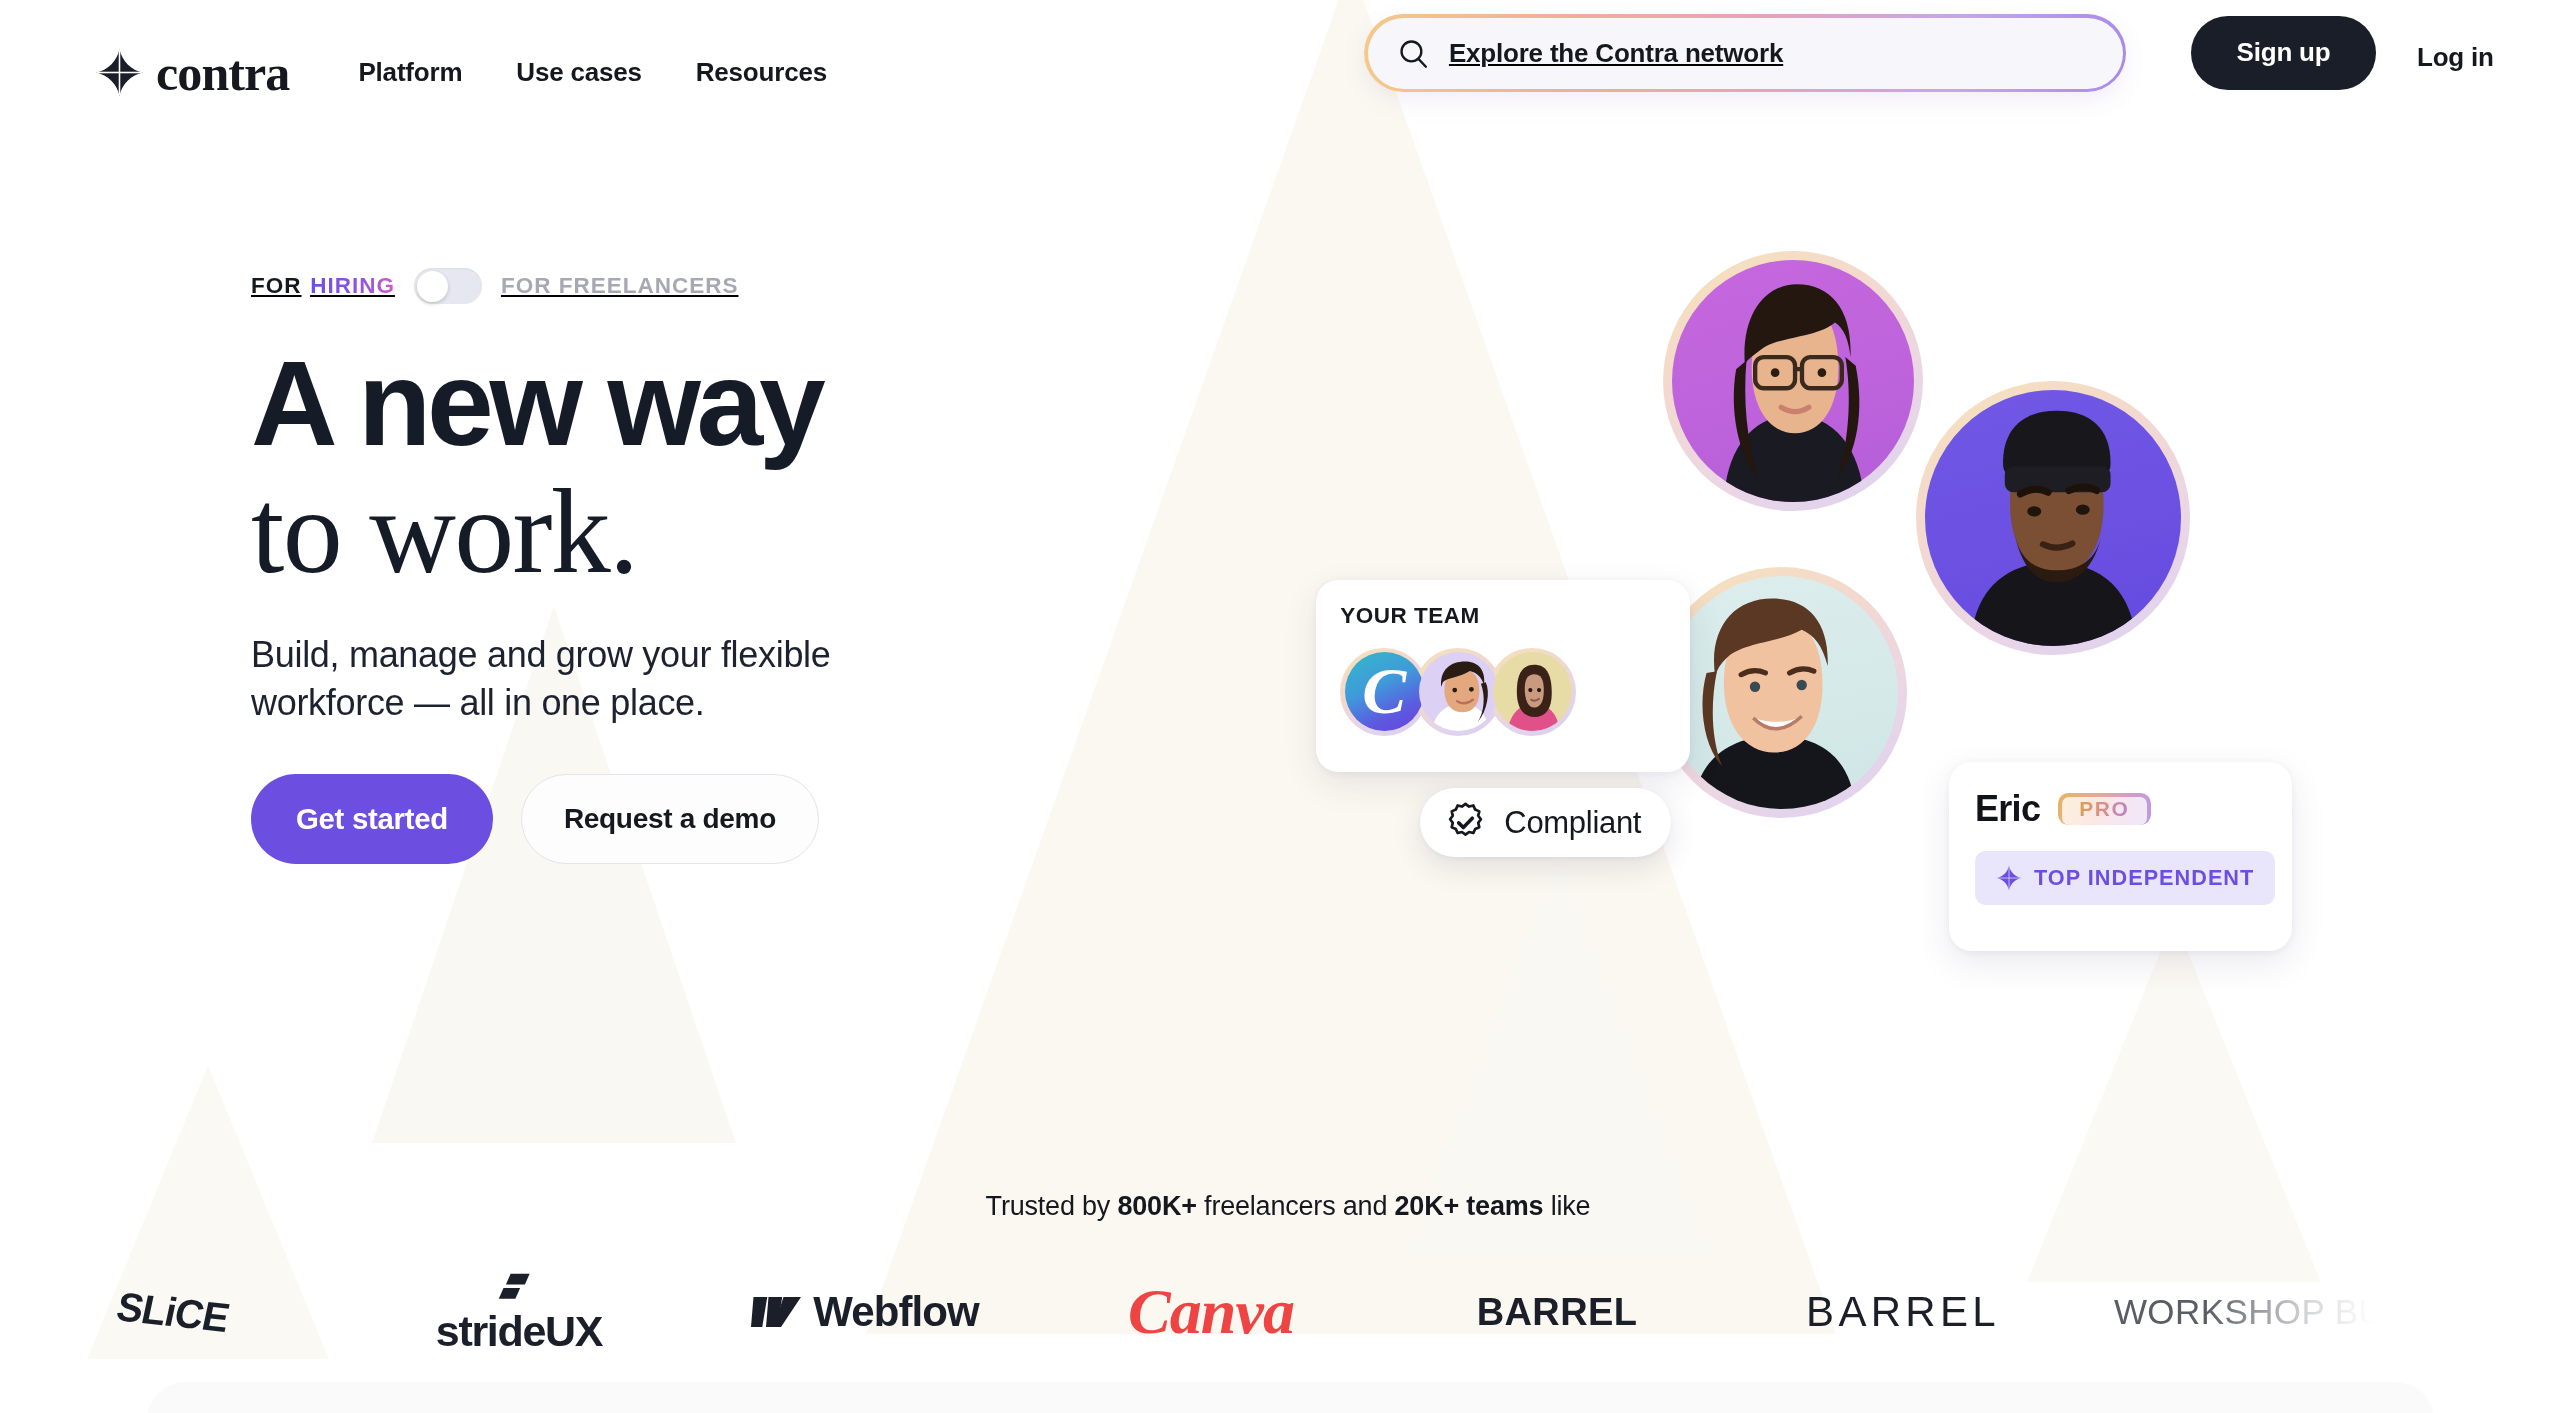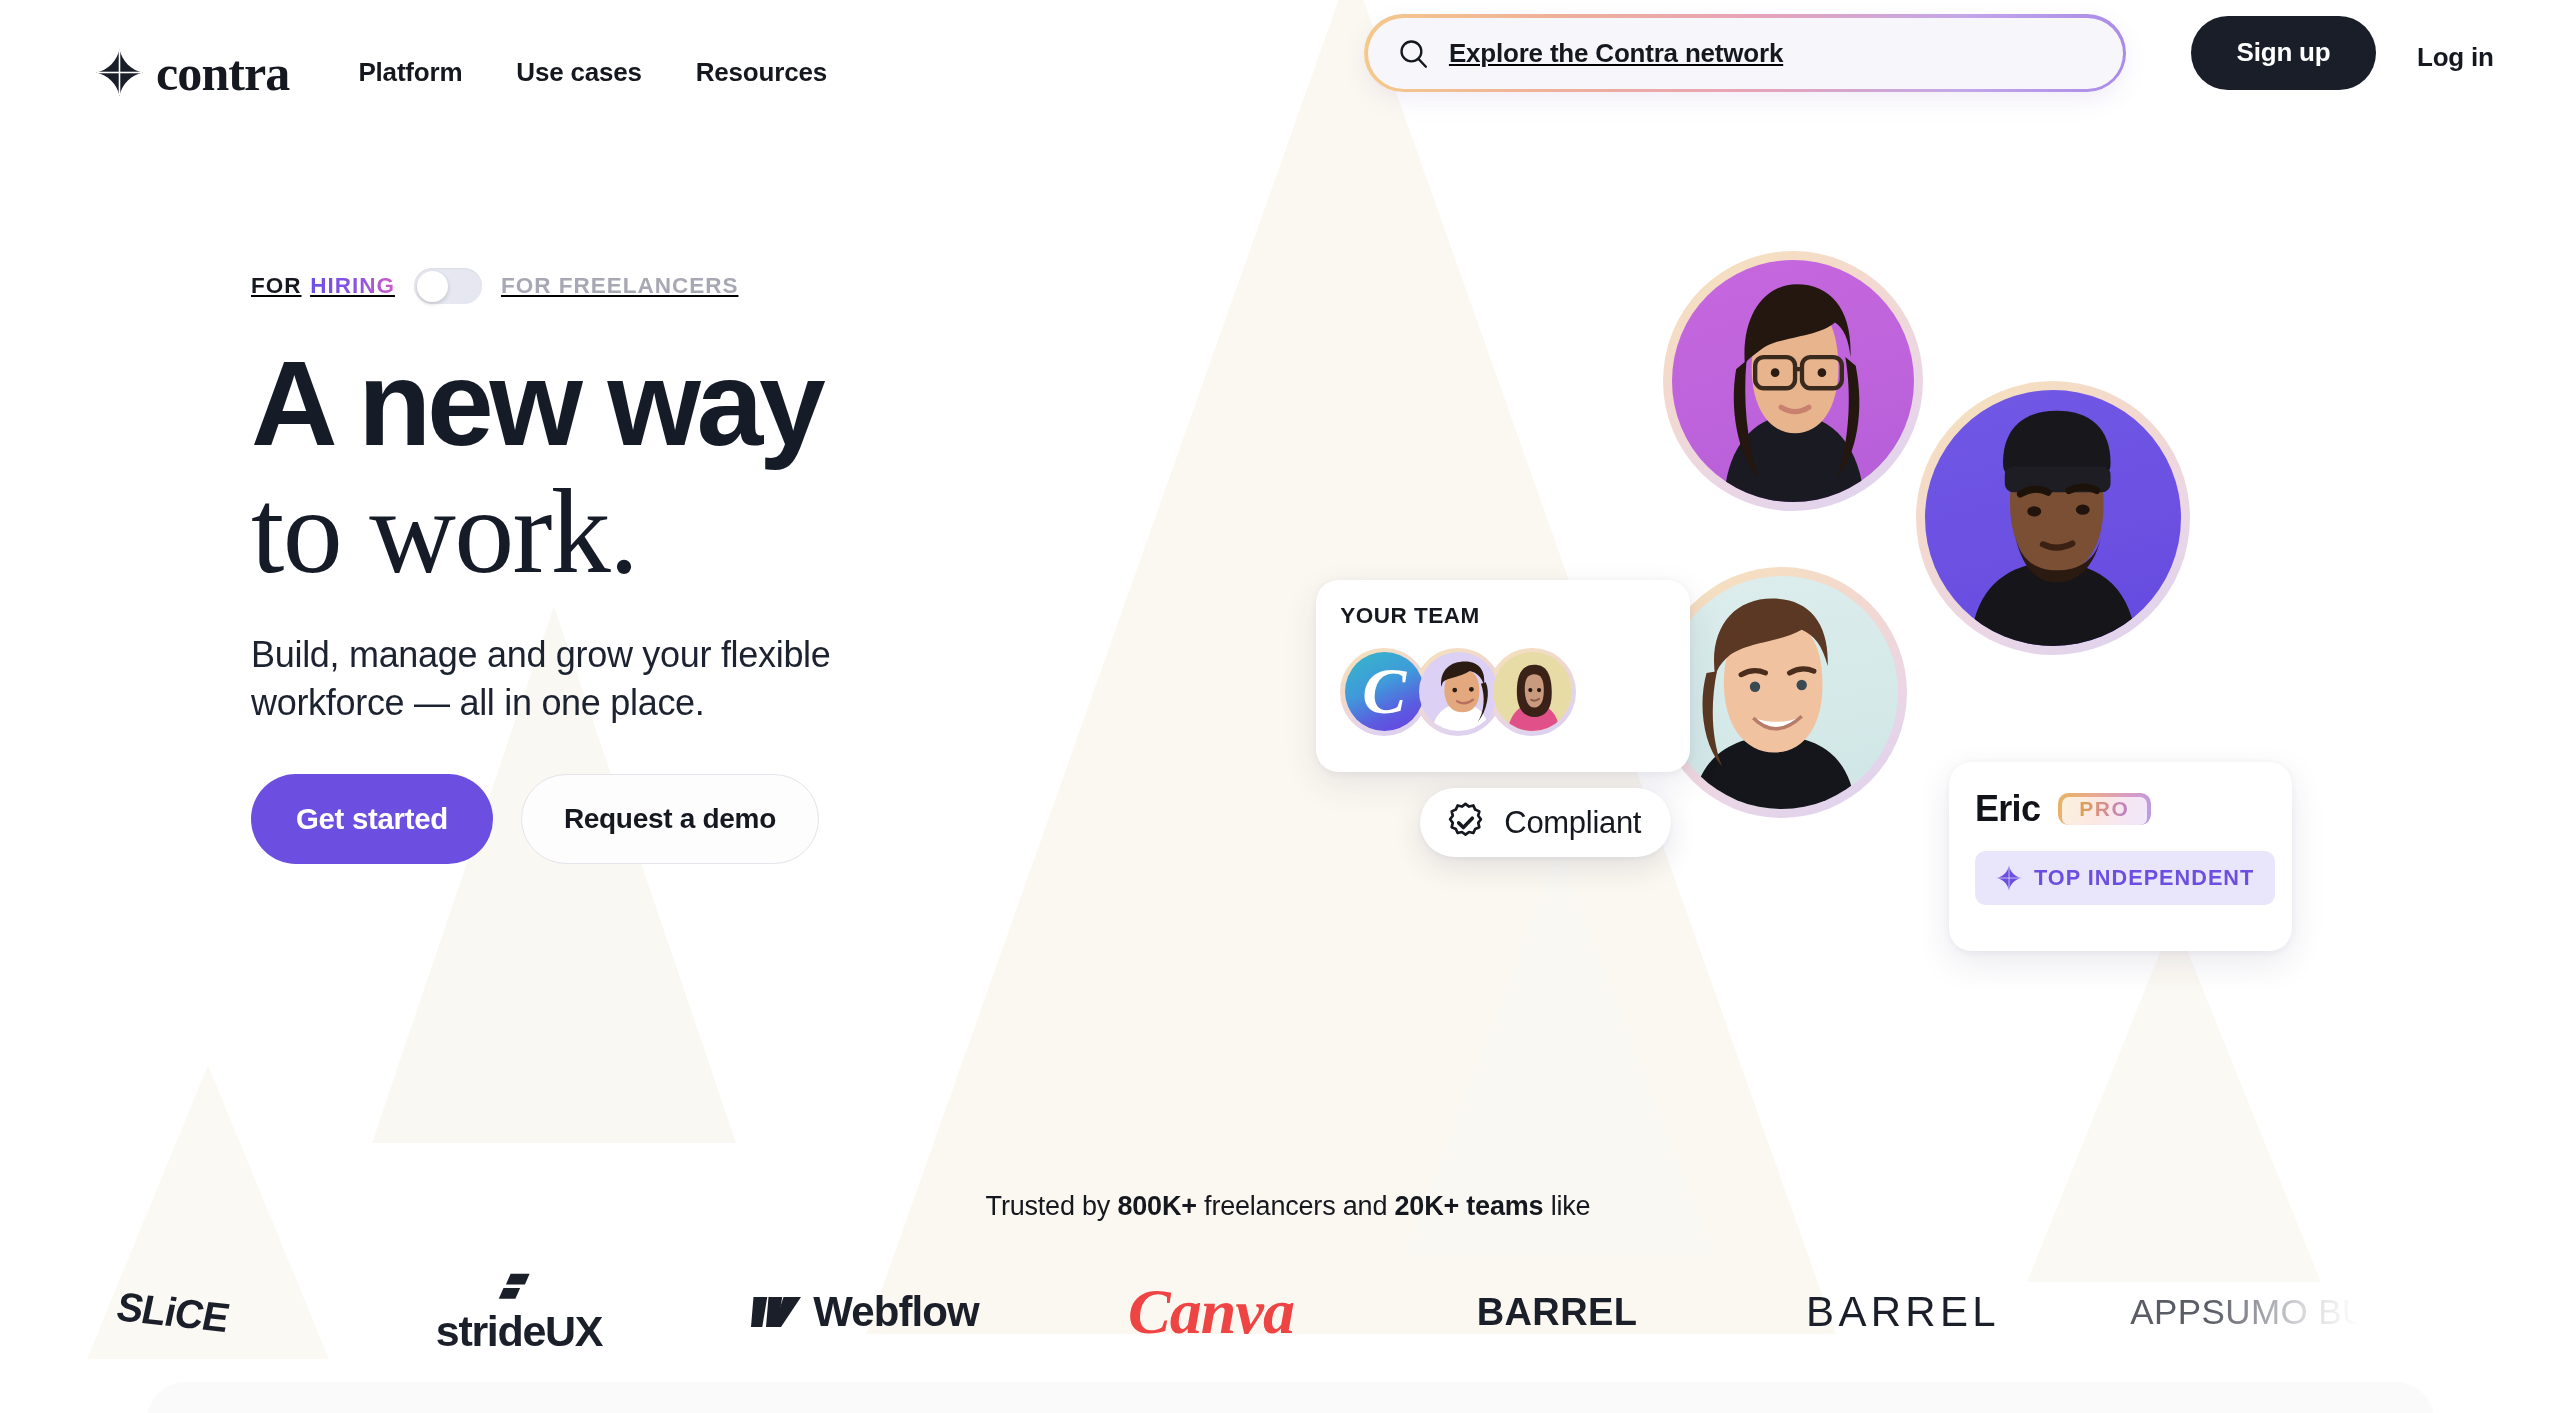--- a/index.html
+++ b/index.html
@@ -521,20 +521,20 @@
     <div class="logo-item l-canva">
       <span class="canva-txt">Canva</span>
     </div>
     <div class="logo-item l-appsumo">
       <span class="appsumo-txt">BARREL</span>
     </div>
     <div class="logo-item l-barrel">
       <span class="barrel-txt">BARREL</span>
     </div>
     <div class="logo-item l-workshop">
-      <span class="workshop-txt">APPSUMO BU</span>
+      <span class="workshop-txt">WORKSHOP BU</span>
     </div>
   </div>
 
   <div class="bottom-edge"></div>
 
 </div>
 
 
 </body></html>

